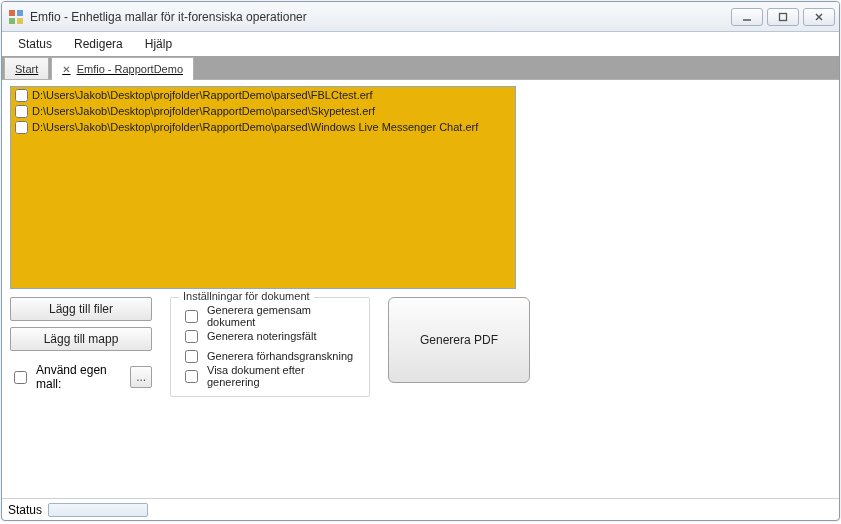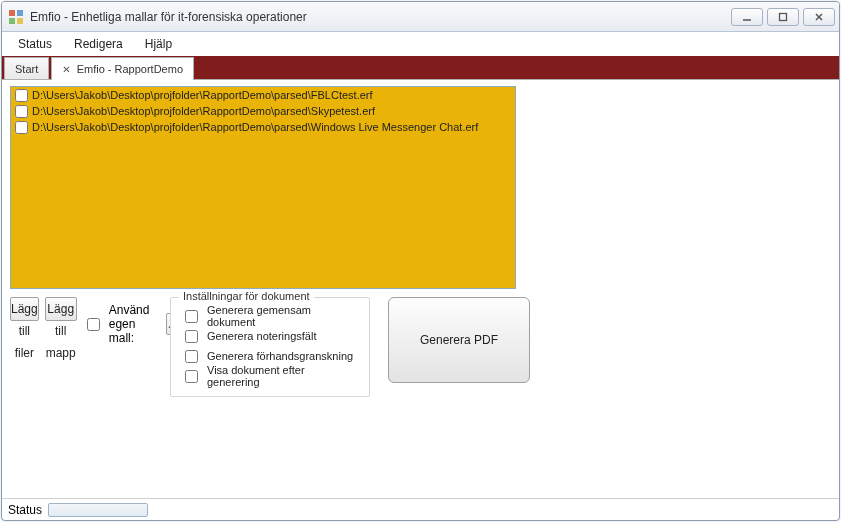--- a/index.html
+++ b/index.html
@@ -67,21 +67,22 @@
     padding: 3px 10px;
     color: #222;
     cursor: default;
   }
   .tabstrip {
     height: 24px;
     display: flex;
     align-items: flex-end;
     padding: 0 2px;
     border-bottom: 1px solid #b0b0b0;
-    background: #7f1d1d;
+    background: #a3a3a3;
+    text-decoration: underline;
   }
   .tab {
     height: 22px;
     padding: 0 10px;
     border: 1px solid #b0b0b0;
     border-bottom: none;
     background: linear-gradient(#f7f7f7, #e9e9e9);
     display: flex;
     align-items: center;
     font-size: 11px;
@@ -126,21 +127,21 @@
     width: 13px; height: 13px; margin: 0;
   }
   .controls-row {
     display: flex;
     align-items: flex-start;
     gap: 18px;
     margin-top: 8px;
   }
   .left-buttons {
     display: flex;
-    flex-direction: row;
+    flex-direction: column;
     gap: 6px;
     width: 142px;
   }
   .wf-btn {
     height: 24px;
     border: 1px solid #a0a0a0;
     background: linear-gradient(#fdfdfd, #e7e7e7);
     border-radius: 2px;
     font-size: 12px;
     color: #222;

